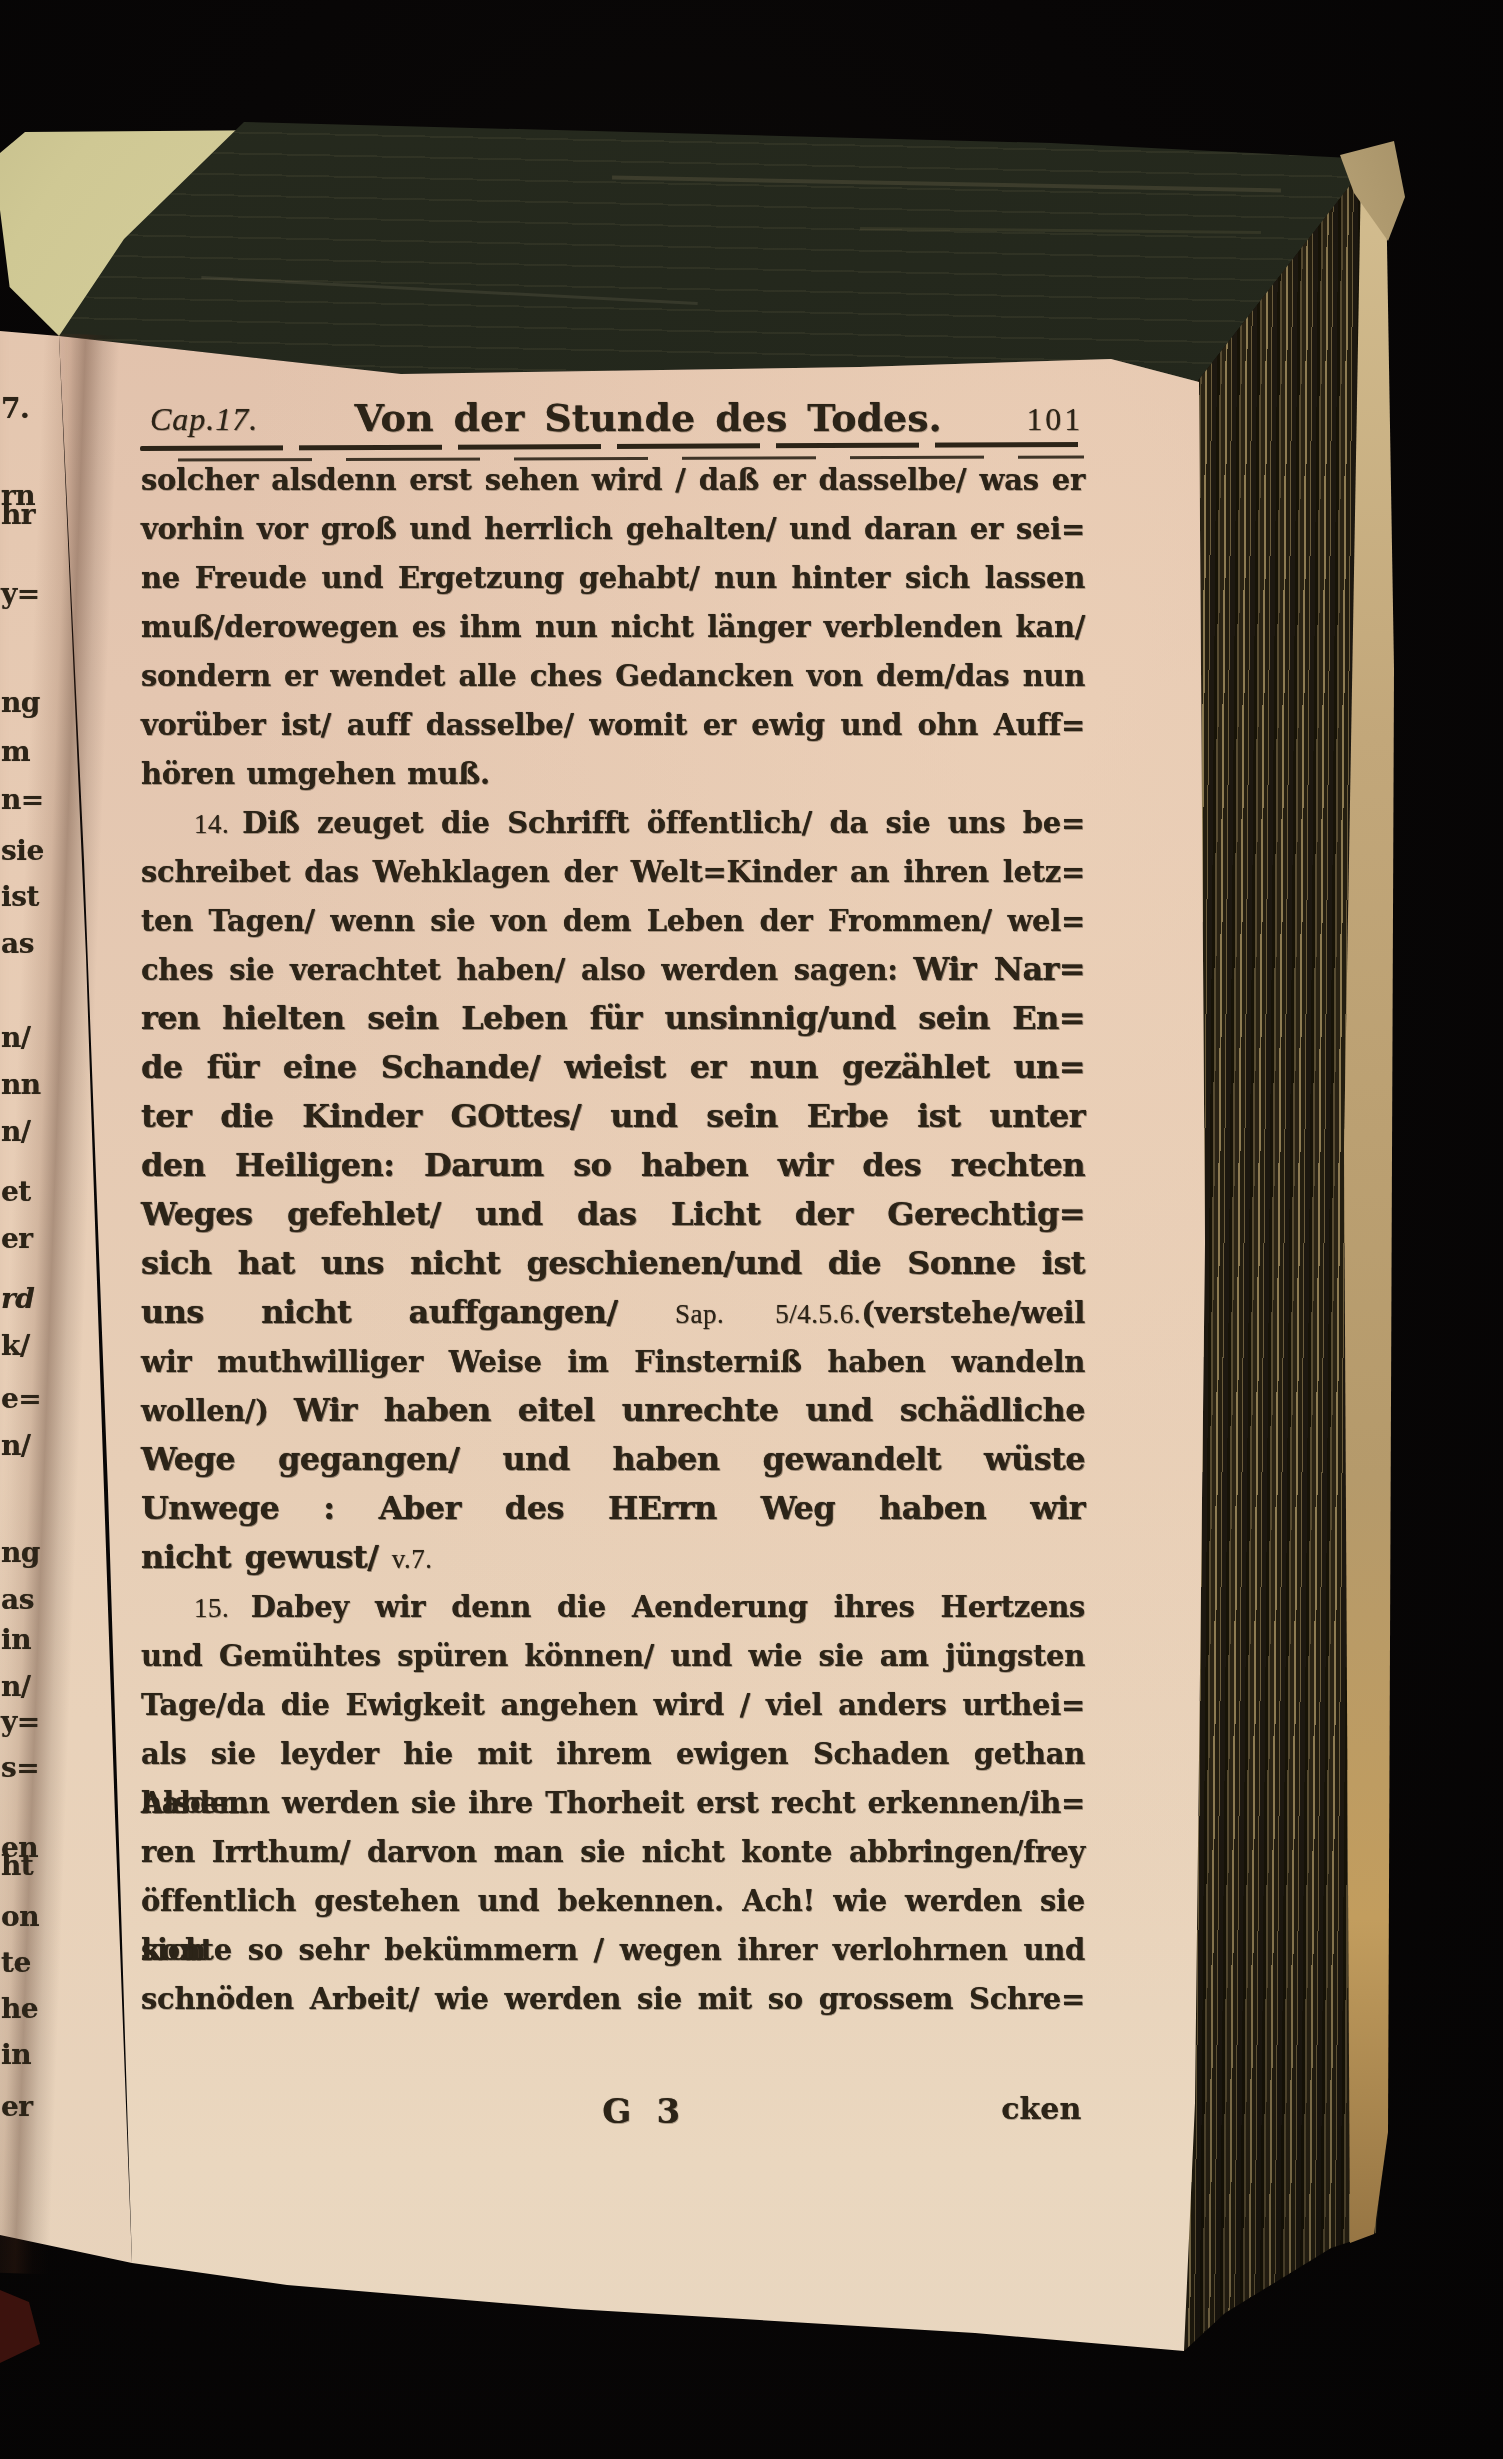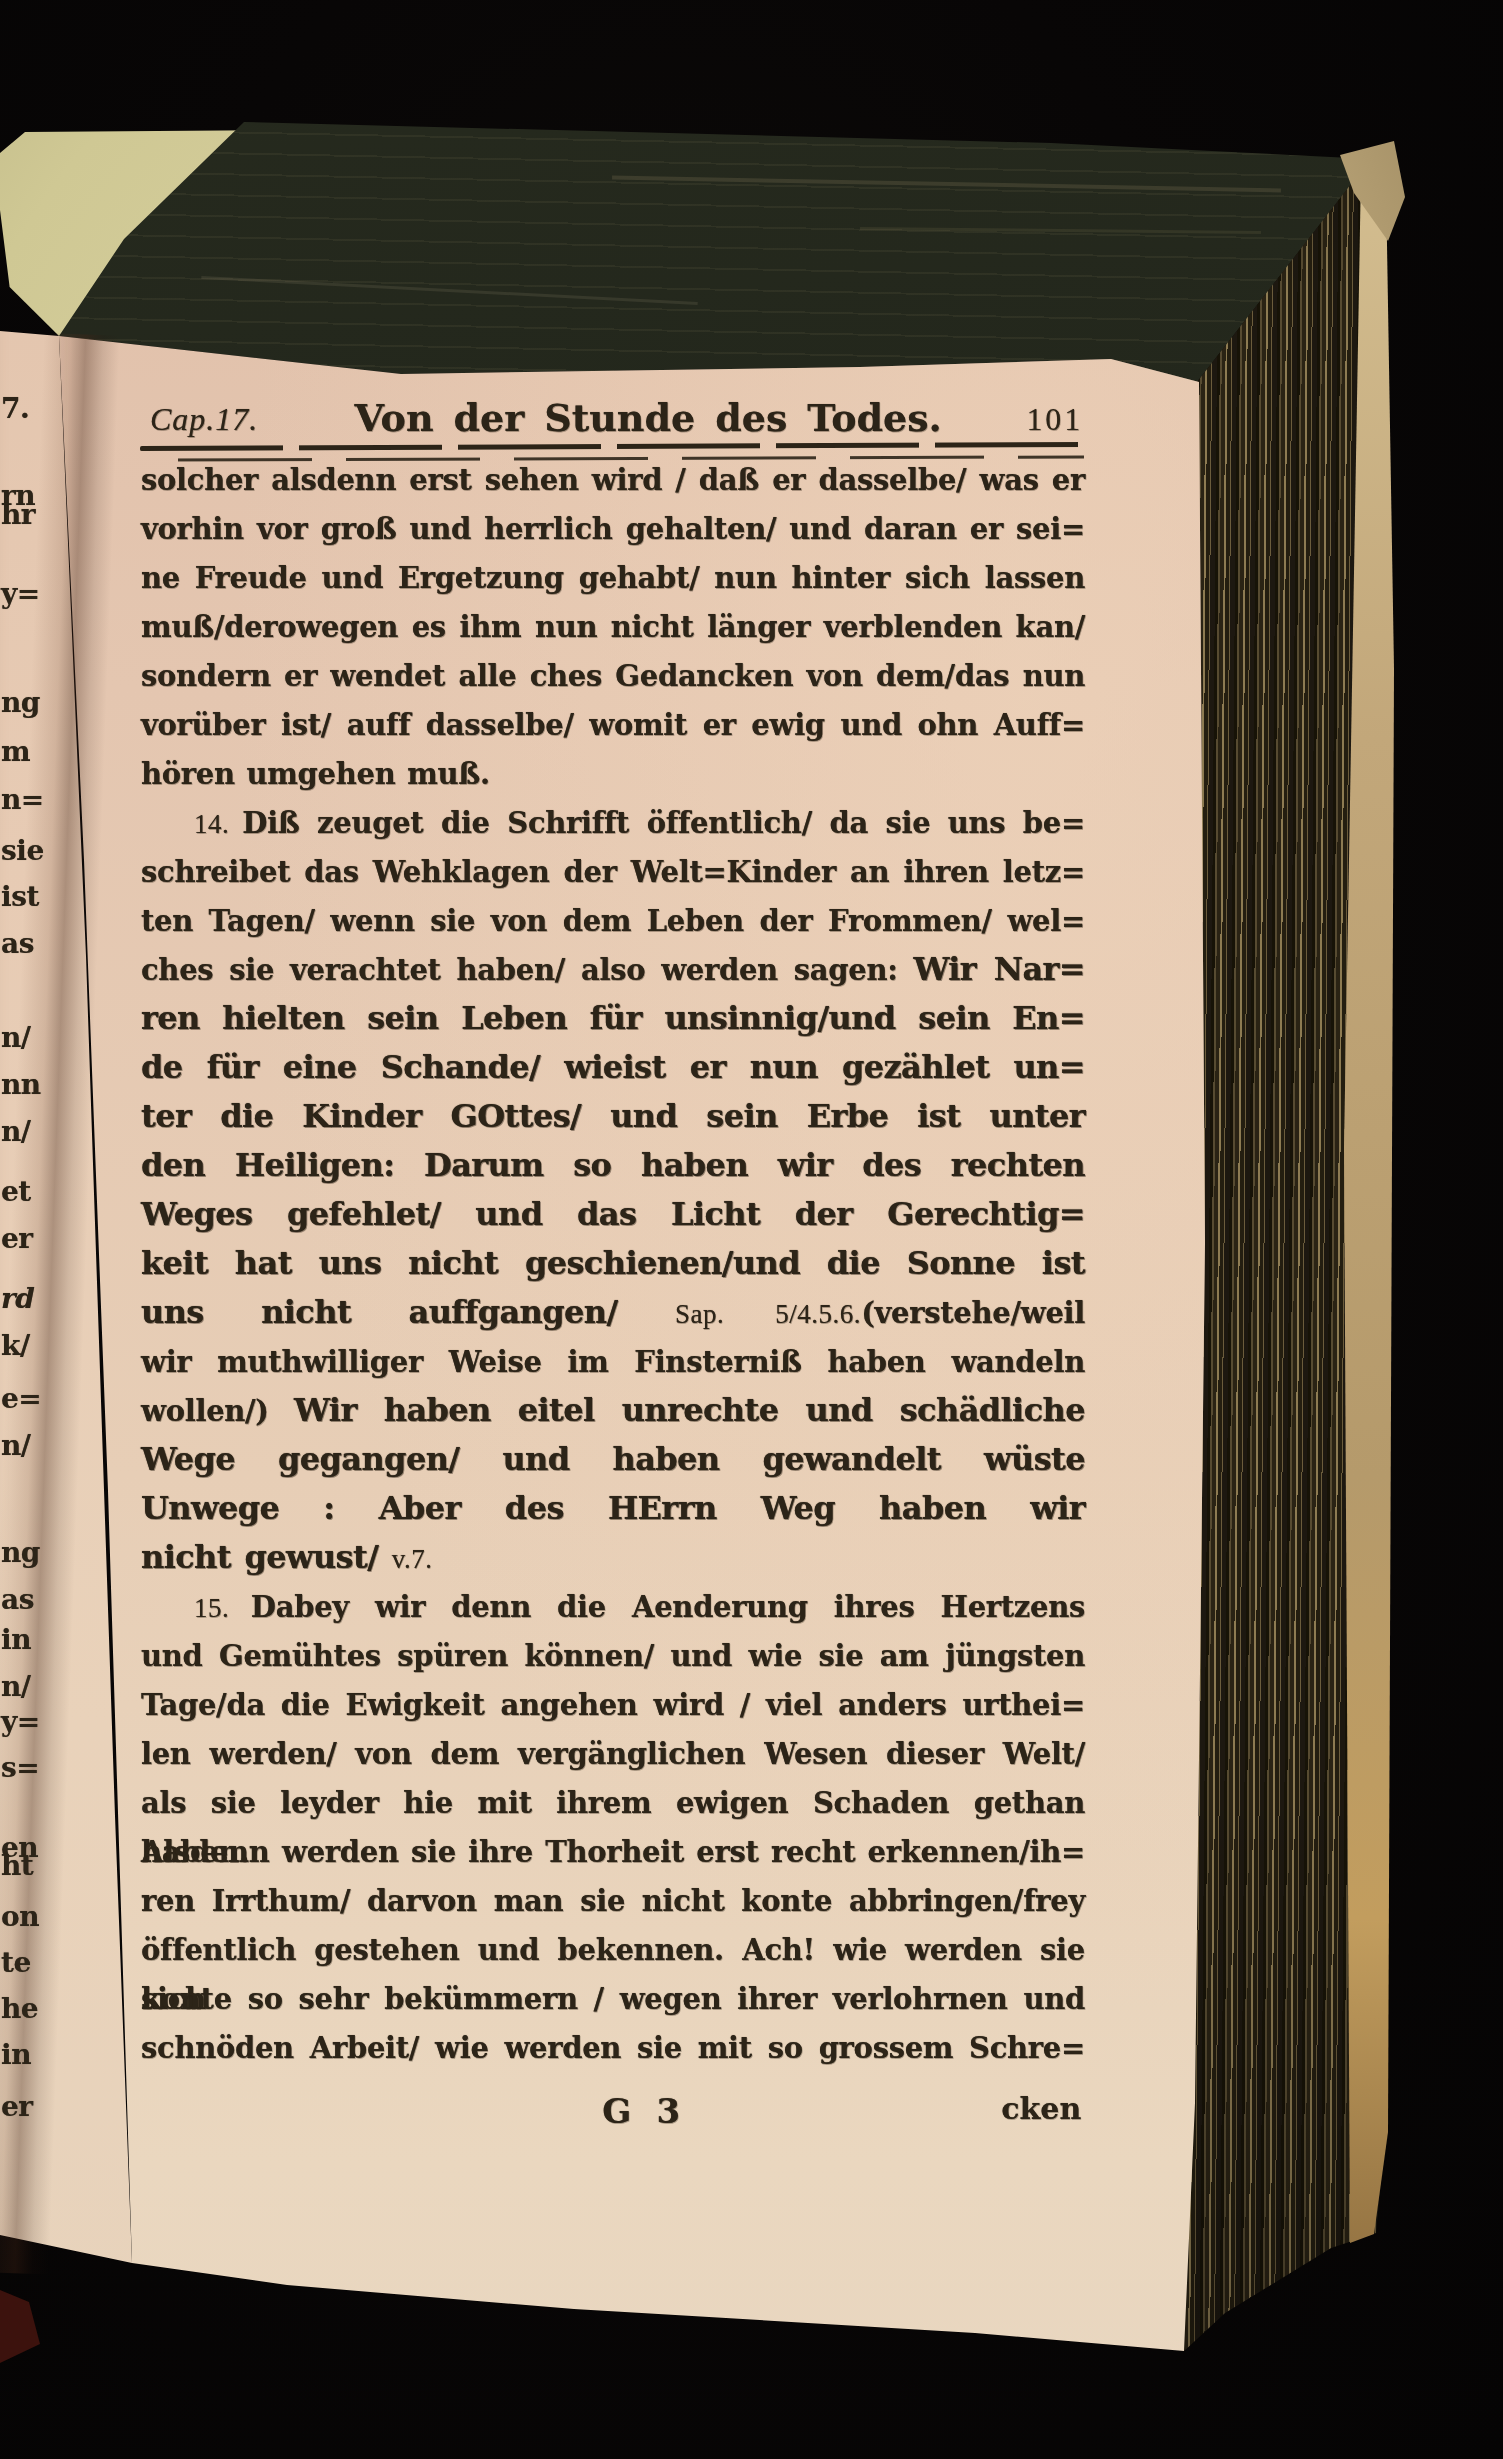--- a/index.html
+++ b/index.html
@@ -174,31 +174,30 @@
       <div class="line"><span class="fn">hören umgehen muß.</span></div>
       <div class="line j ind"><span class="fa">14. </span><span class="fn">Diß zeuget die Schrifft öffentlich/ da sie uns be=</span></div>
       <div class="line j"><span class="fn">schreibet das Wehklagen der Welt=Kinder an ihren letz=</span></div>
       <div class="line j"><span class="fn">ten Tagen/ wenn sie von dem Leben der Frommen/ wel=</span></div>
       <div class="line j"><span class="fn">ches sie verachtet haben/ also werden sagen: </span><span class="fq">Wir Nar=</span></div>
       <div class="line j"><span class="fq">ren hielten sein Leben für unsinnig/und sein En=</span></div>
       <div class="line j"><span class="fq">de für eine Schande/ wieist er nun gezählet un=</span></div>
       <div class="line j"><span class="fq">ter die Kinder GOttes/ und sein Erbe ist unter</span></div>
       <div class="line j"><span class="fq">den Heiligen: Darum so haben wir des rechten</span></div>
       <div class="line j"><span class="fq">Weges gefehlet/ und das Licht der Gerechtig=</span></div>
-      <div class="line j"><span class="fq">keit hat uns nicht geschienen/und die Sonne ist</span></div>
+      <div class="line j"><span class="fq">sich hat uns nicht geschienen/und die Sonne ist</span></div>
       <div class="line j"><span class="fq">uns nicht auffgangen/ </span><span class="fa">Sap. 5/4.5.6.</span><span class="fn">(verstehe/weil</span></div>
       <div class="line j"><span class="fn">wir muthwilliger Weise im Finsterniß haben wandeln</span></div>
       <div class="line j"><span class="fn">wollen/) </span><span class="fq">Wir haben eitel unrechte und schädliche</span></div>
       <div class="line j"><span class="fq">Wege gegangen/ und haben gewandelt wüste</span></div>
       <div class="line j"><span class="fq">Unwege : Aber des HErrn Weg haben wir</span></div>
       <div class="line"><span class="fq">nicht gewust/ </span><span class="fa">v.7.</span></div>
       <div class="line j ind"><span class="fa">15. </span><span class="fn">Dabey wir denn die Aenderung ihres Hertzens</span></div>
       <div class="line j"><span class="fn">und Gemühtes spüren können/ und wie sie am jüngsten</span></div>
       <div class="line j"><span class="fn">Tage/da die Ewigkeit angehen wird / viel anders urthei=</span></div>
-      <div class="line j"><span class="fn">len werden/ von dem vergänglichen Wesen dieser Welt/</span></div>
       <div class="line j"><span class="fn">als sie leyder hie mit ihrem ewigen Schaden gethan haben.</span></div>
       <div class="line j"><span class="fn">Alsdenn werden sie ihre Thorheit erst recht erkennen/ih=</span></div>
       <div class="line j"><span class="fn">ren Irrthum/ darvon man sie nicht konte abbringen/frey</span></div>
       <div class="line j"><span class="fn">öffentlich gestehen und bekennen. Ach! wie werden sie sich</span></div>
       <div class="line j"><span class="fn">konte so sehr bekümmern / wegen ihrer verlohrnen und</span></div>
       <div class="line j"><span class="fn">schnöden Arbeit/ wie werden sie mit so grossem Schre=</span></div>
     </div>
 
   <div class="footerline inkt">
     <span class="sig">G 3</span>

